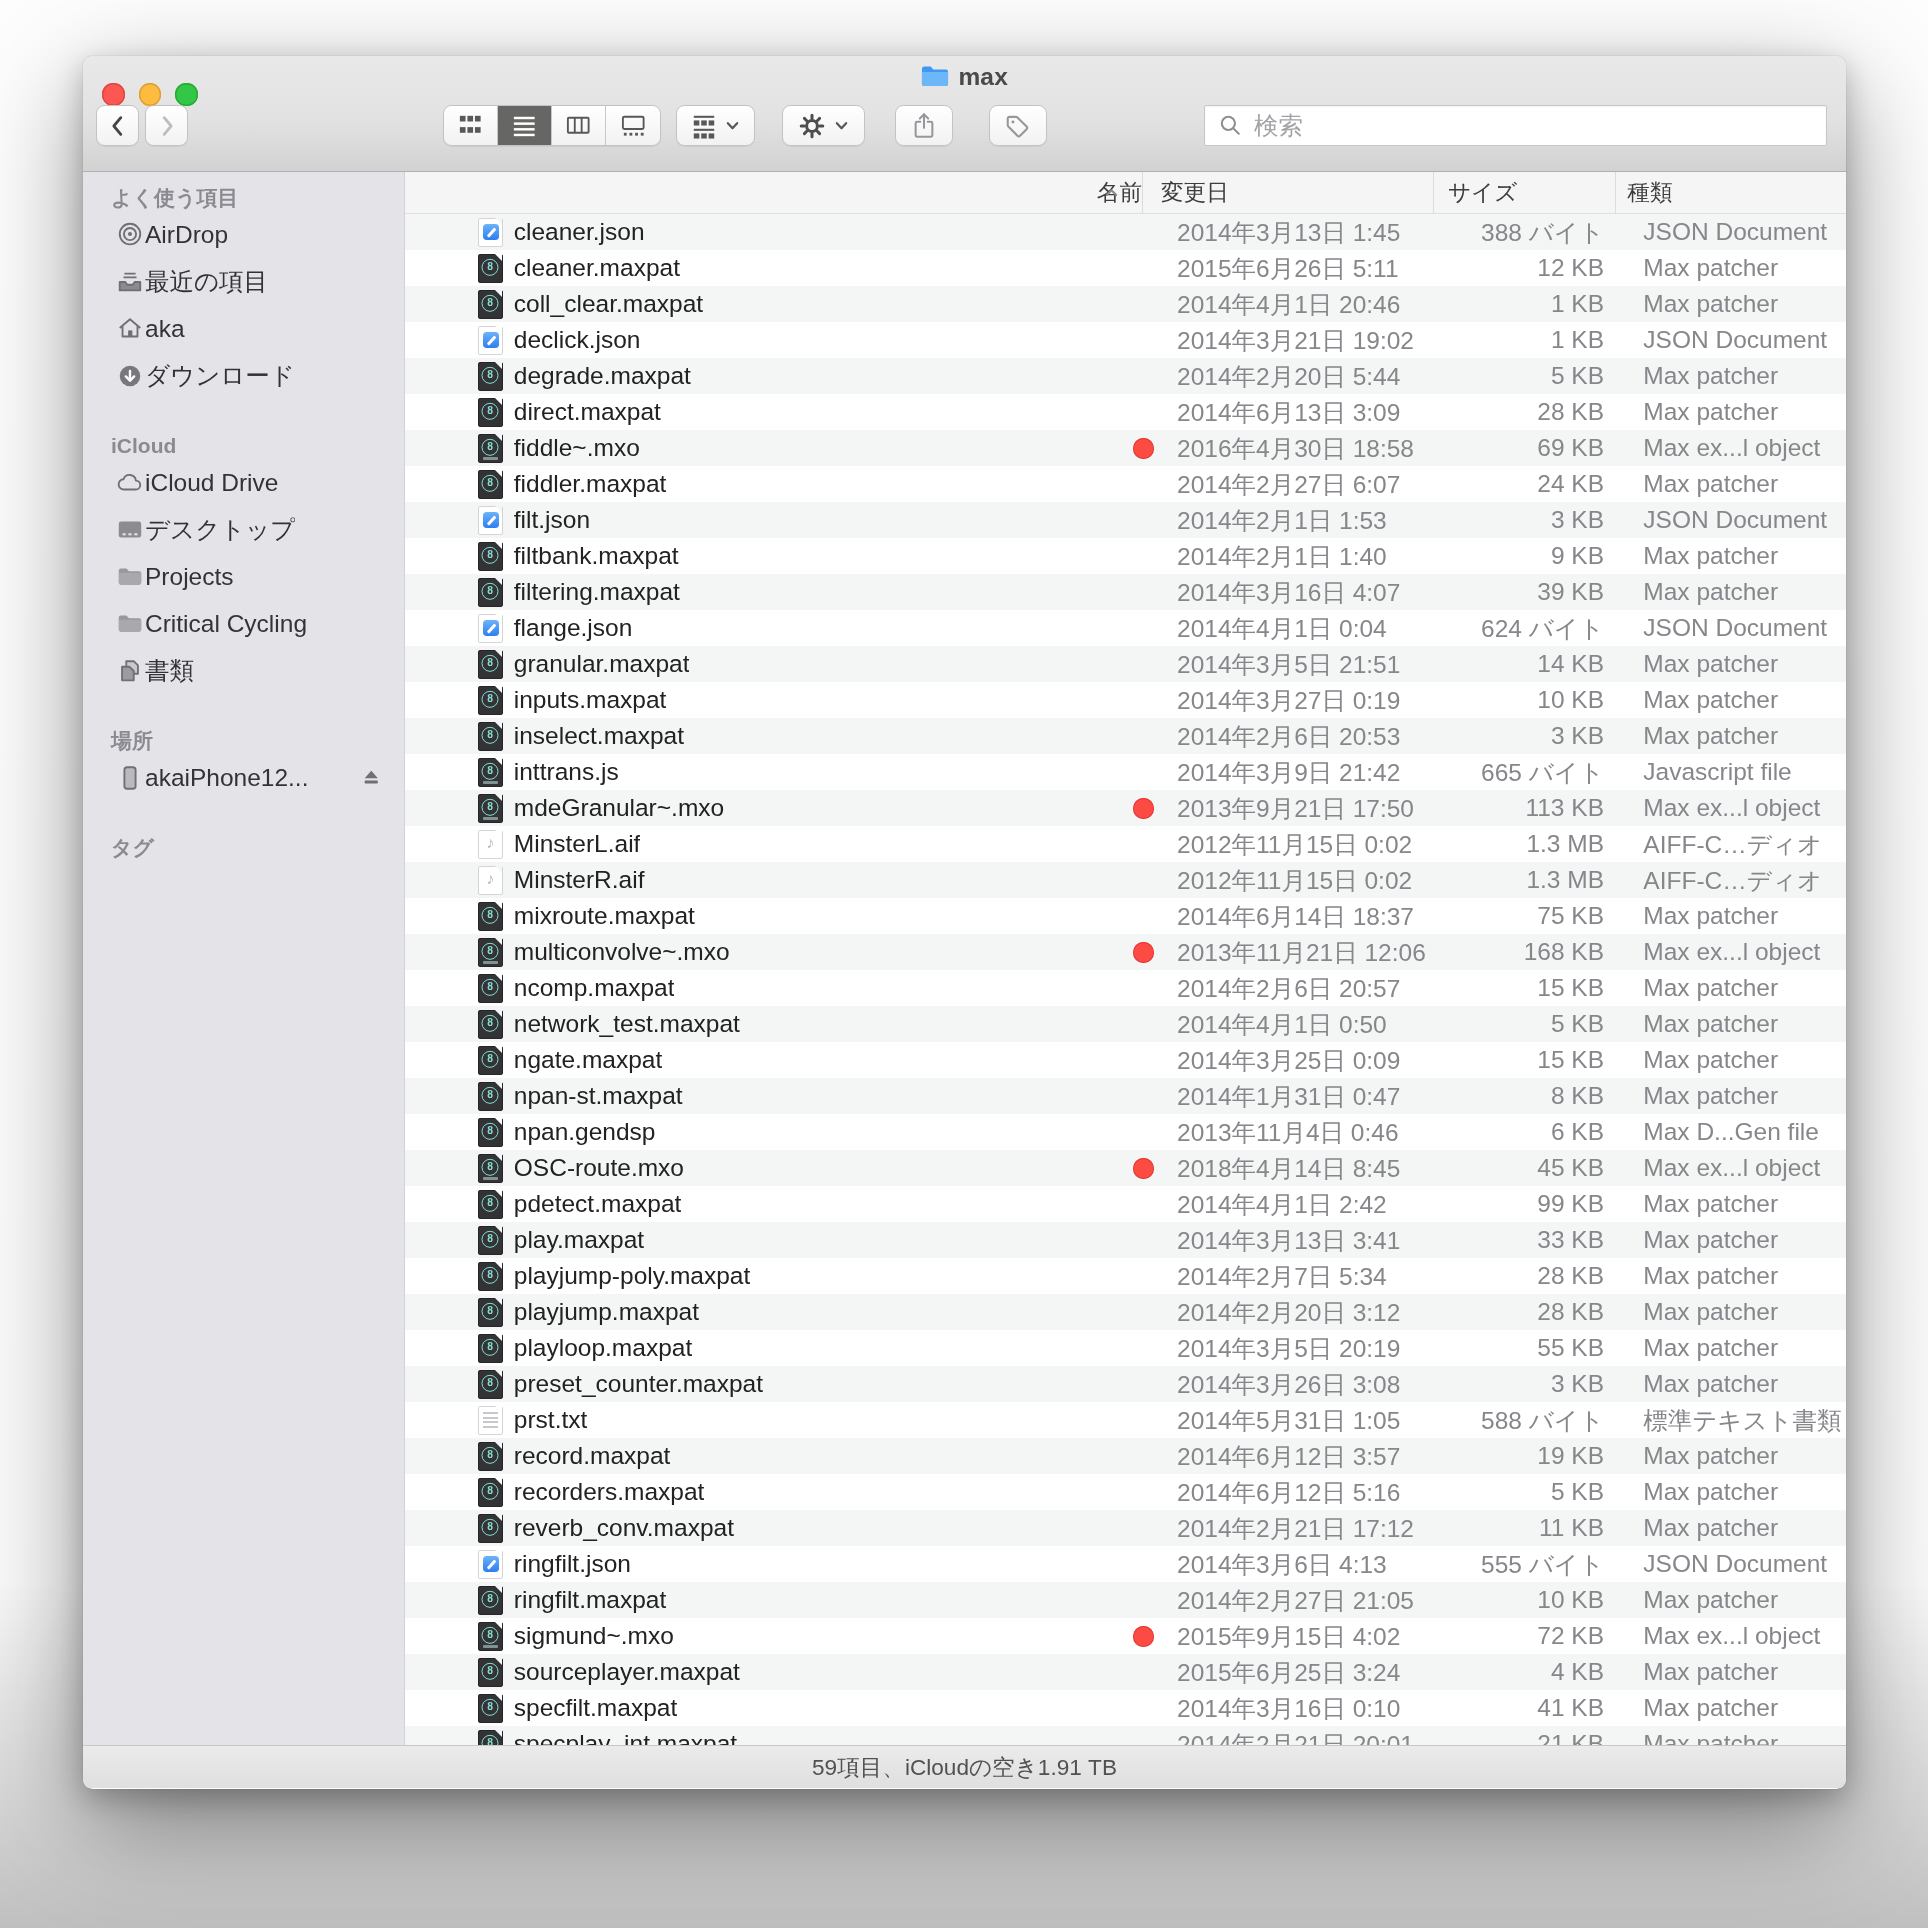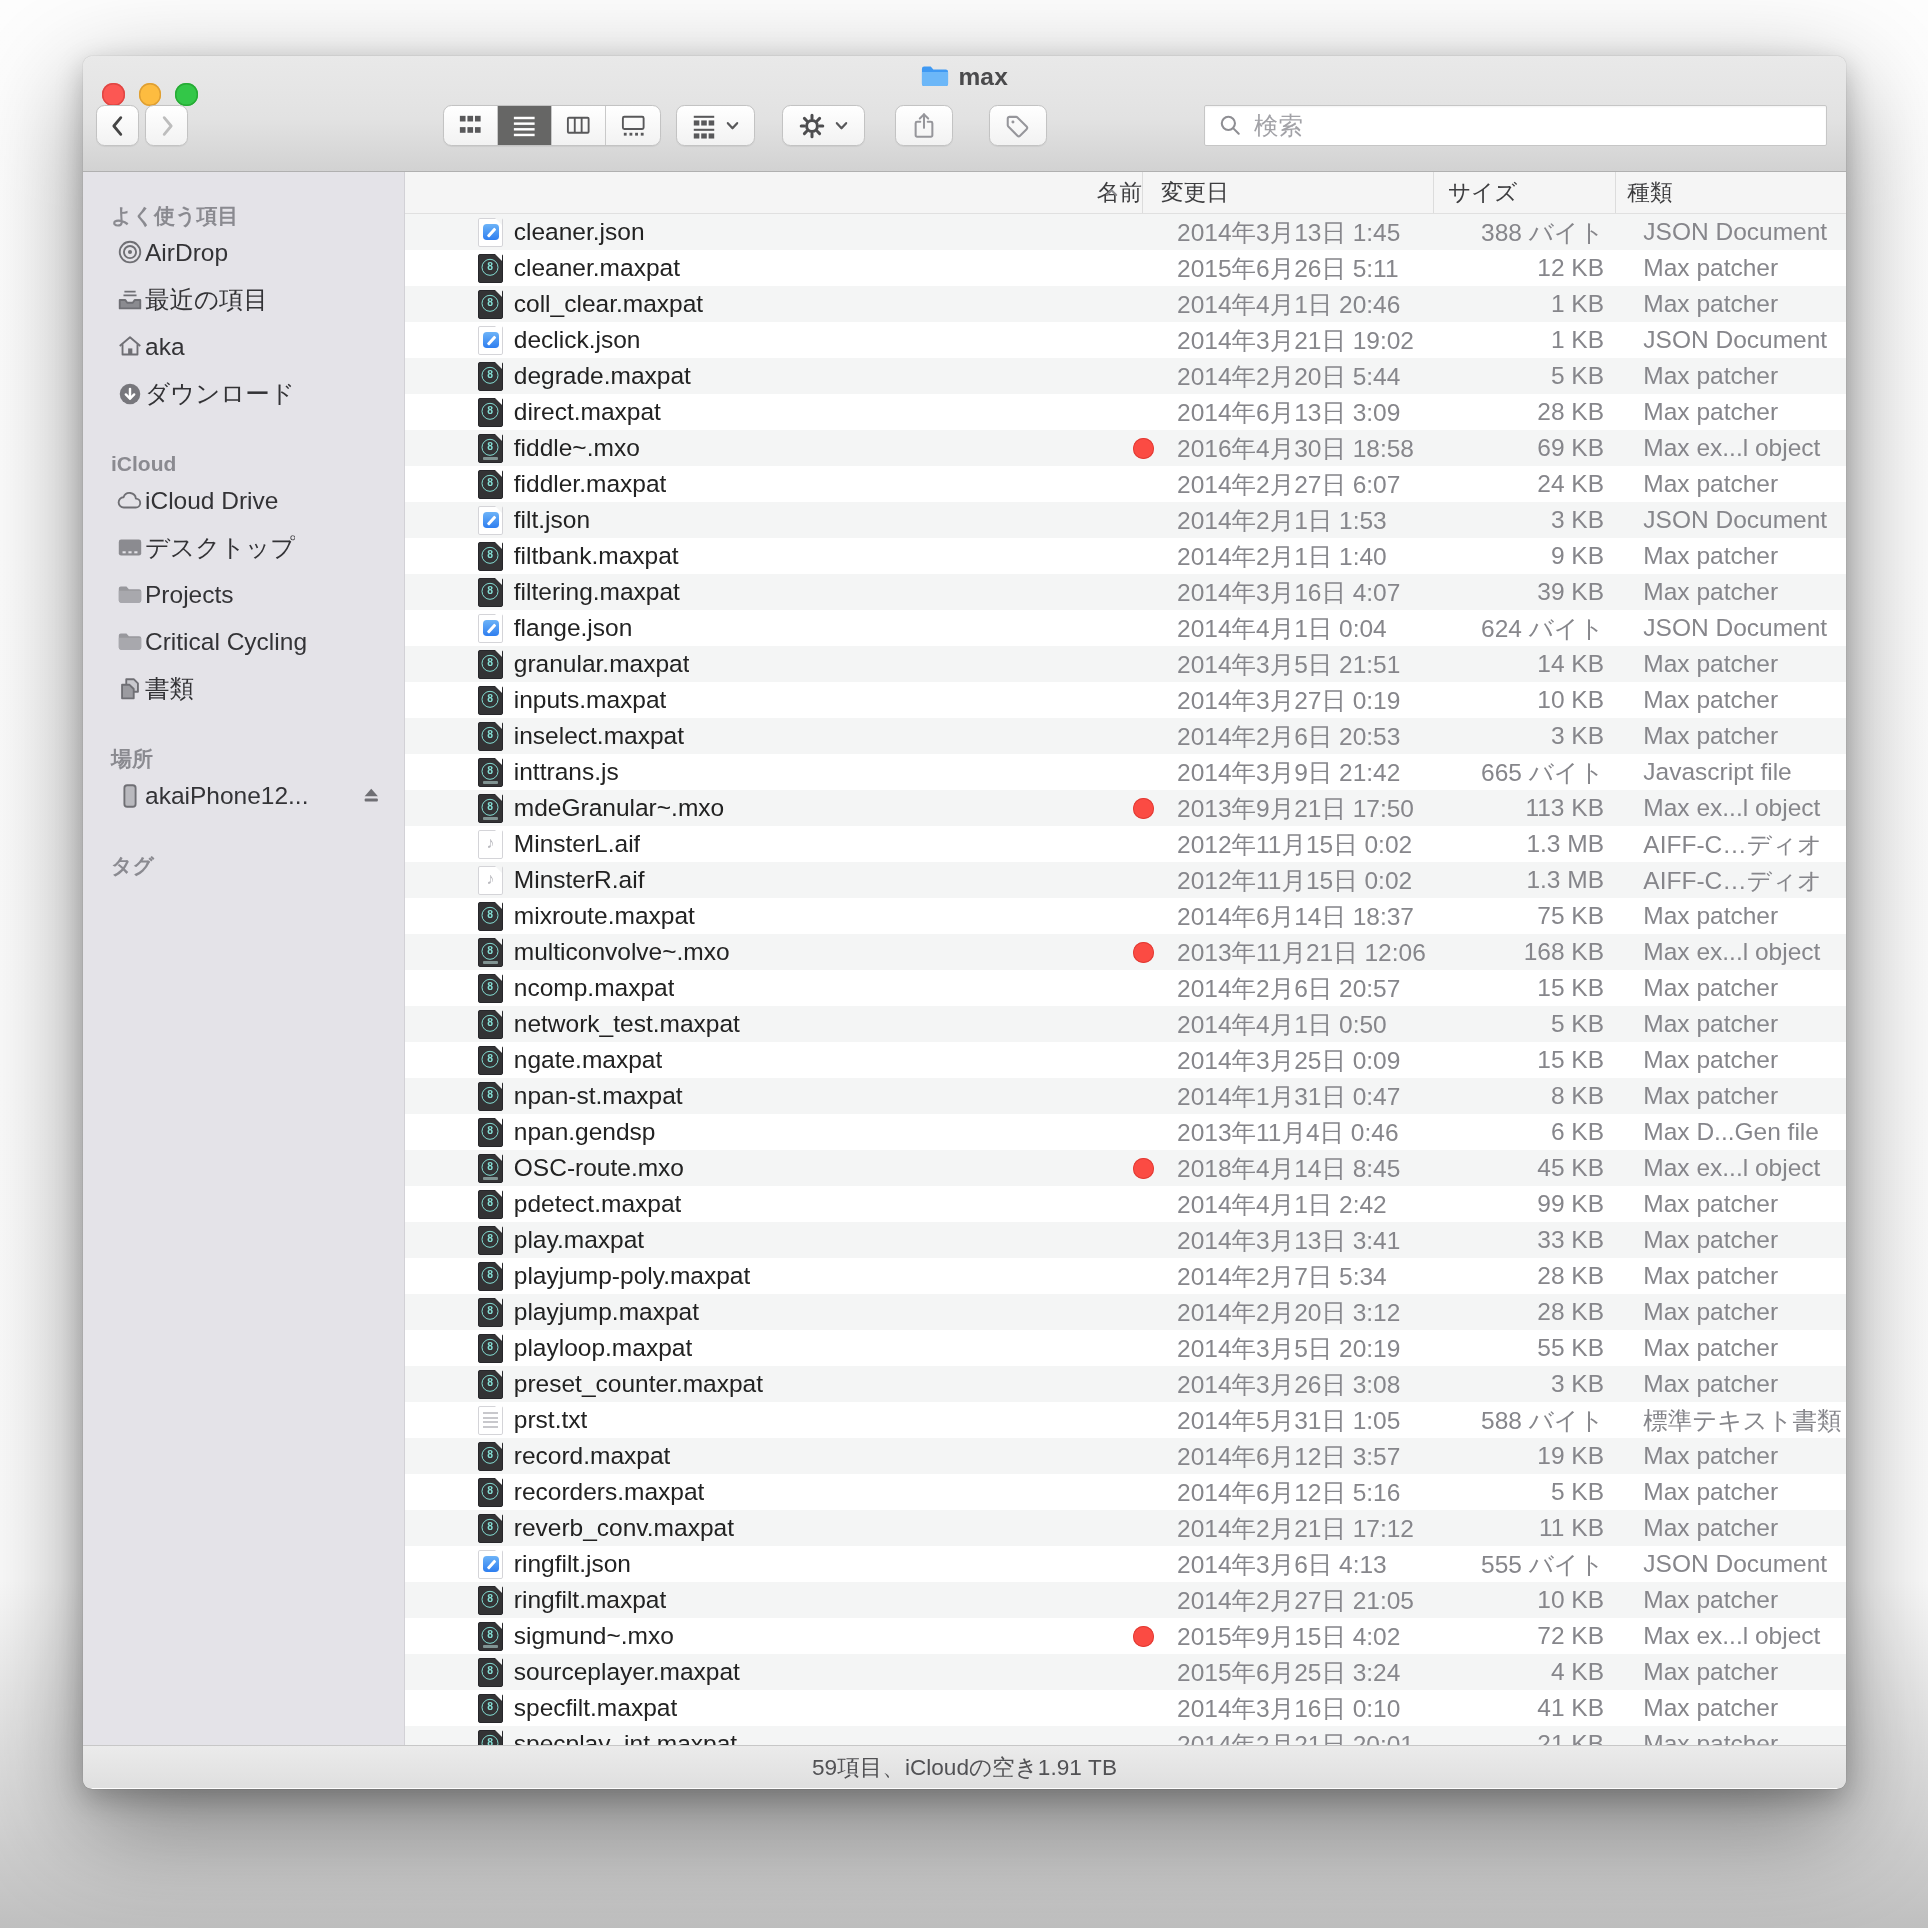--- a/index.html
+++ b/index.html
@@ -34,21 +34,21 @@
     border:0.9px solid #c6c6c6;border-radius:2px;display:flex;align-items:center;padding:0 13px;gap:9.4px;
     box-shadow:inset 0 0.9px 1.9px rgba(0,0,0,.05);}
   .searchbox input{border:none;outline:none;flex:1;font-size:24.5px;color:#333;background:transparent;
     font-family:inherit;}
   .searchbox input::placeholder{color:#a2a2a7;}
 
   
   .content{display:flex;height:1573px;}
   .sidebar{width:322px;background:#e4e3e8;border-right:0.9px solid #d2d1d6;padding-top:13px;overflow:hidden;flex:none;}
   .section{margin-top:34px;}
-  .section:first-child{margin-top:18px;}
+  .section:first-child{margin-top:0;}
   .section-label{height:26px;line-height:26px;padding-left:28px;font-size:21px;font-weight:700;color:#8a8a90;}
   .s-item{height:47px;display:flex;align-items:center;padding-left:32px;gap:0;cursor:default;}
   .s-item .ic{width:30px;height:30px;display:flex;align-items:center;justify-content:center;flex:none;}
   .s-item .lbl{font-size:24.5px;color:#333336;white-space:nowrap;overflow:hidden;text-overflow:ellipsis;}
   .s-item .eject{margin-left:auto;margin-right:21px;display:none;align-items:center;}
 
   .listarea{flex:1;display:flex;flex-direction:column;background:#fff;overflow:hidden;}
   .lheader{height:42px;display:flex;background:#f5f5f5;border-bottom:0.9px solid #e0e0e0;flex:none;}
   .hcell{font-size:22.6px;color:#3d3d3f;display:flex;align-items:center;position:relative;}
   .hcell.name{width:737px;padding-left:30px;justify-content:flex-end;}

